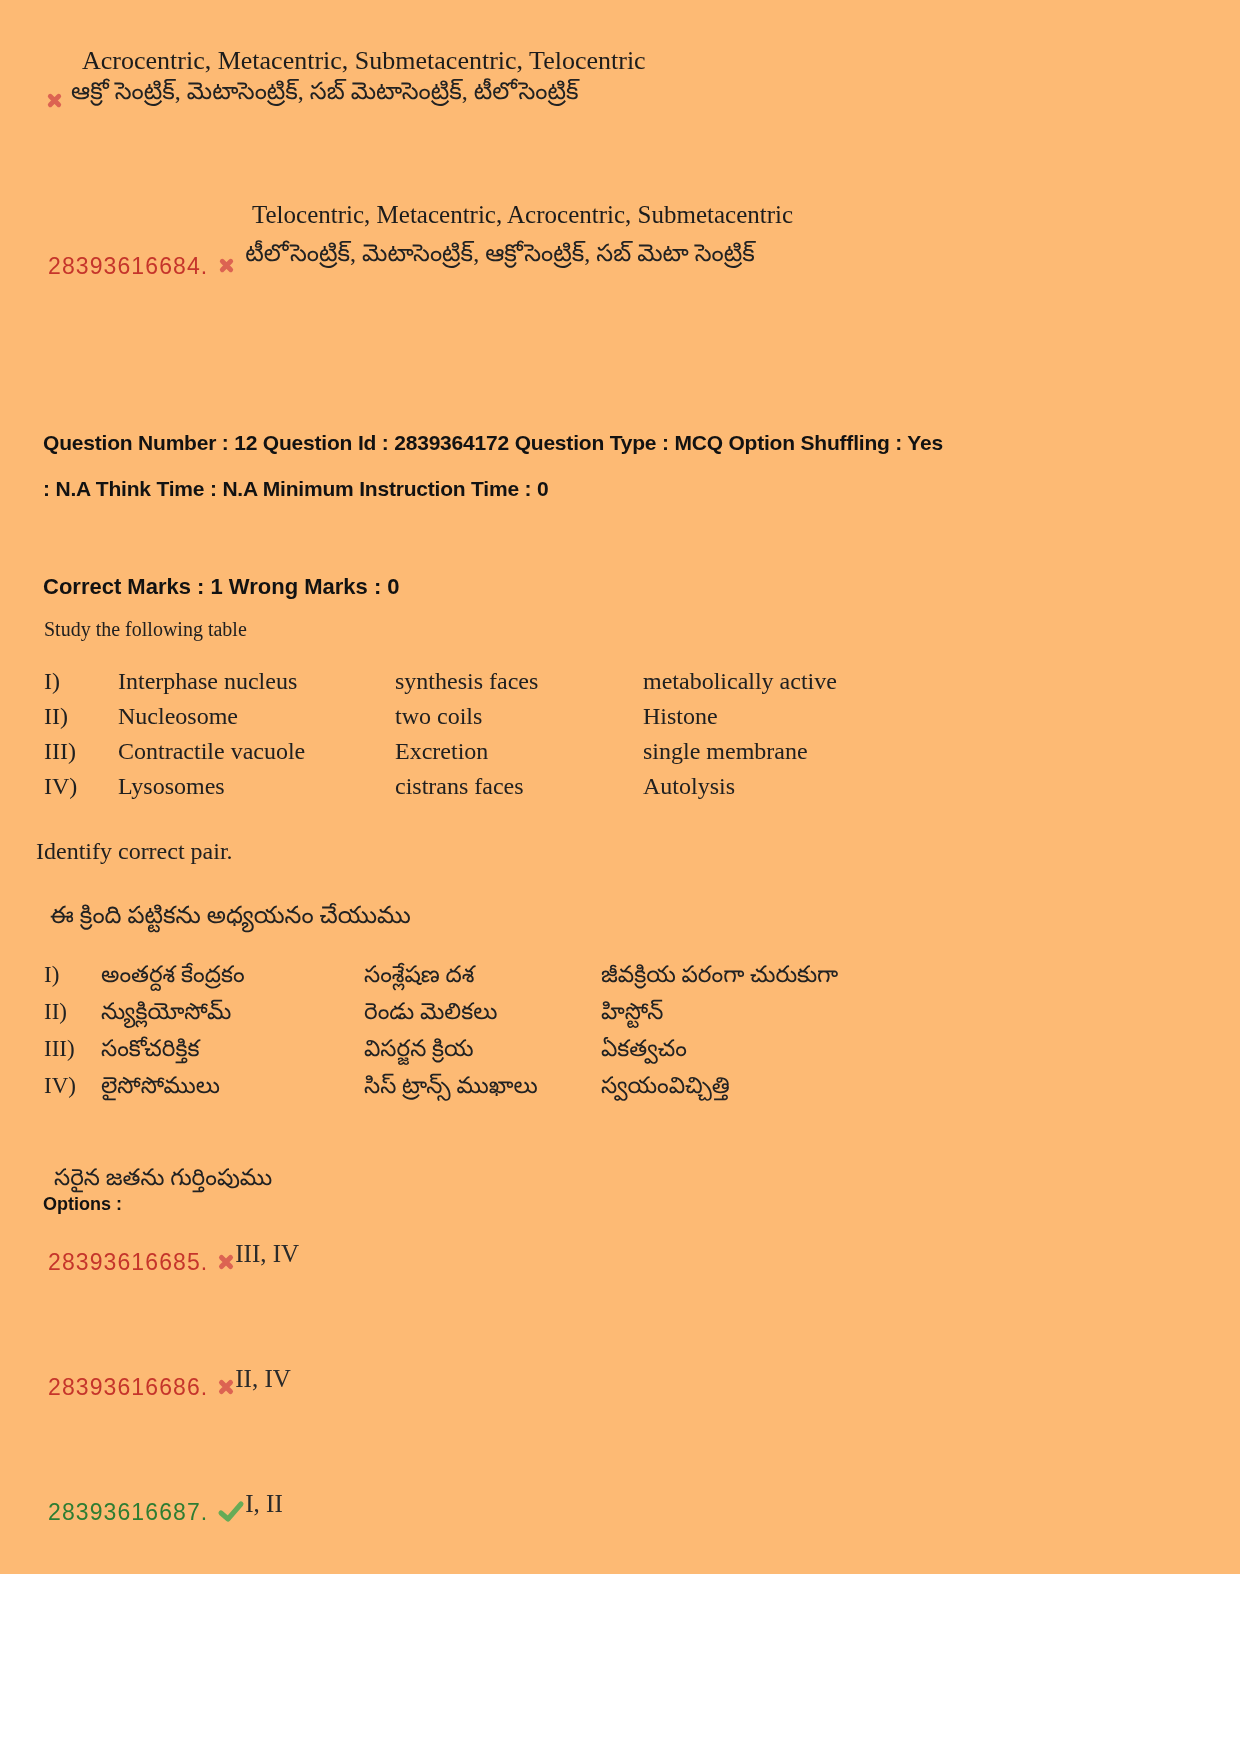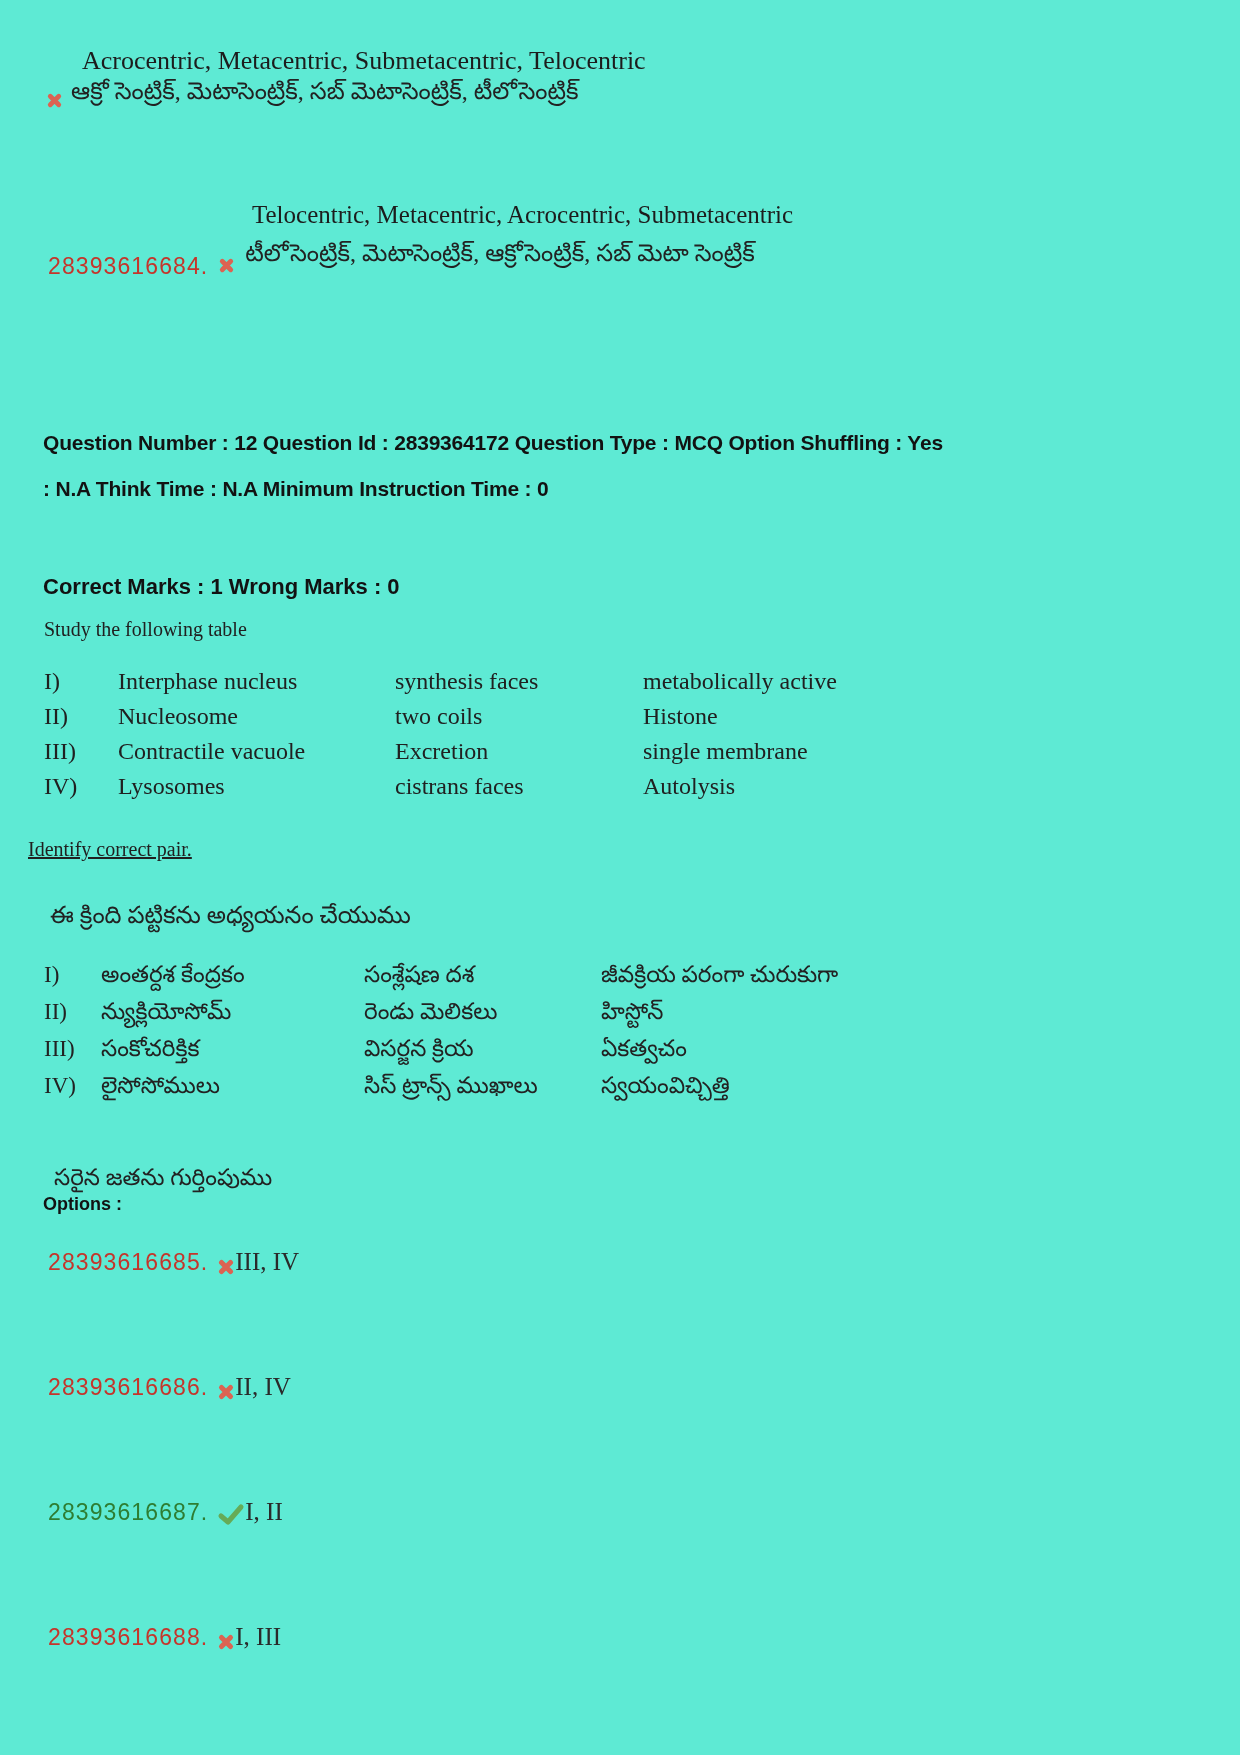--- a/index.html
+++ b/index.html
@@ -1,20 +1,20 @@
 <!DOCTYPE html>
 <html><head>
 <meta charset="utf-8">
 <style>
   html,body{margin:0;padding:0;background:#ffffff;}
   .page{
     position:relative;
     width:1240px;
-    height:1755px;
-    background:#5eead4;
+    height:1574px;
+    background:#fdba74;
     overflow:hidden;
     color:#1f1f1f;
   }
   .abs{position:absolute;}
   .serif{font-family:"Liberation Serif","DejaVu Serif",serif;}
   .sans{font-family:"Liberation Sans","DejaVu Sans",sans-serif;}
   .bold{font-weight:700;}
 
   
   .prev-eng-1{left:82px;top:46px;font-size:26px;color:#1c1c1c;white-space:nowrap;}
@@ -43,35 +43,35 @@
   .marks-line{left:43px;top:574px;font-size:22px;color:#121212;white-space:nowrap;}
 
   
   .study-intro{left:44px;top:618px;font-size:20px;color:#202020;white-space:nowrap;}
   .table-en{
     left:44px;top:664px;
     display:grid;
     grid-template-columns:74px 277px 248px auto;
     font-size:24px;line-height:35px;color:#202020;
   }
-  .identify-line{left:28px;top:838px;font-size:20px;color:#202020;white-space:nowrap;text-decoration:underline;}
+  .identify-line{left:36px;top:838px;font-size:24px;color:#202020;white-space:nowrap;}
 
   .tel-intro{left:50px;top:902px;font-size:24px;color:#222;white-space:nowrap;}
   .table-te{
     left:44px;top:956px;
     display:grid;
     grid-template-columns:57px 263px 237px auto;
     font-family:"Liberation Serif","DejaVu Serif",serif;
     font-size:23px;line-height:37px;color:#222;
   }
   .tel-outro{left:54px;top:1165px;font-size:23px;color:#222;white-space:nowrap;}
 
   .options-heading{left:43px;top:1194px;font-size:18px;color:#121212;white-space:nowrap;}
 
-  .opt-row{left:48px;display:flex;align-items:flex-end;}
+  .opt-row{left:48px;display:flex;align-items:flex-start;}
   .opt-row .opt-id{margin-top:9px;}
   .opt-row .icon-wrap{margin-top:13px;margin-left:9px;}
   .opt-row .icon-wrap.check{margin-top:10px;}
   .opt-row .opt-label{
     font-family:"Liberation Serif","DejaVu Serif",serif;
     font-size:25px;color:#2a2a2a;white-space:nowrap;
   }
   .icon-wrap{display:inline-flex;line-height:0;}
 </style>
 </head>

